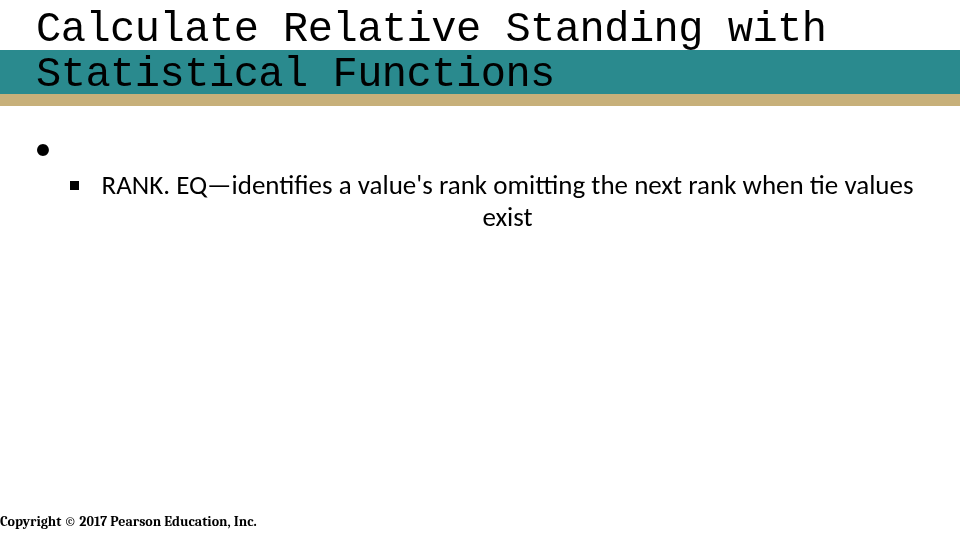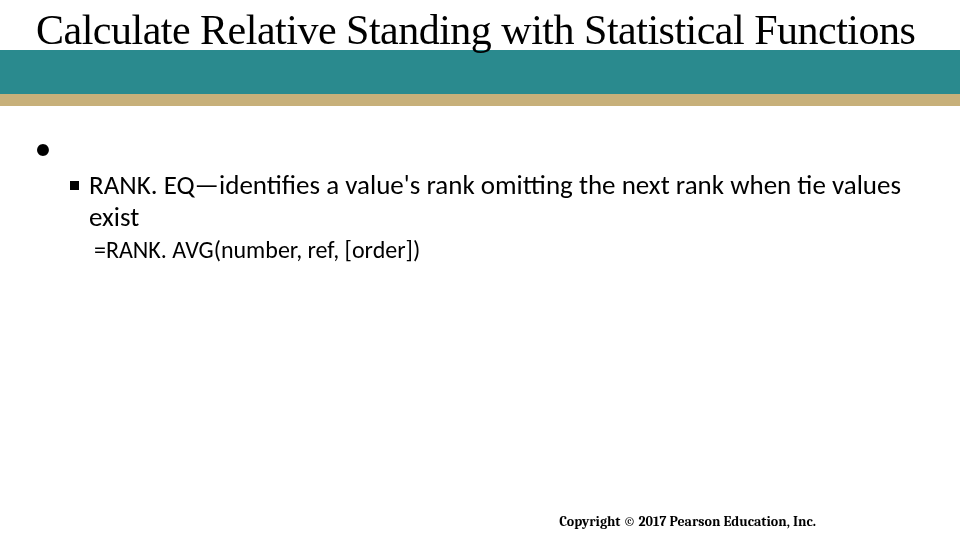--- a/index.html
+++ b/index.html
@@ -3,33 +3,33 @@
 <meta charset="utf-8">
 <style>
   * { margin: 0; padding: 0; box-sizing: border-box; }
   html, body { width: 960px; height: 540px; background: #fff; font-family: Calibri, "Segoe UI", Arial, sans-serif; overflow: hidden; }
   .slide { position: relative; width: 960px; height: 540px; }
 
   
   .band-teal { position: absolute; top: 50px; left: 0; width: 960px; height: 44px; background: #2a8a8e; }
   .band-tan  { position: absolute; top: 94px; left: 0; width: 960px; height: 12px; background: #c7b07a; }
 
-  .title { position: absolute; top: 8px; left: 36px; width: 890px; font-size: 42px; line-height: 1.08; color: #000; font-family: Liberation Serif, serif; letter-spacing: -0.5px; }
+  .title { position: absolute; top: 8px; left: 36px; width: 890px; font-size: 42px; line-height: 1.08; color: #000; font-family: Liberation Mono, monospace; letter-spacing: -0.5px; }
 
   .body { position: absolute; top: 135px; left: 36px; width: 890px; color: #000; }
 
   .lvl1 { display: flex; align-items: baseline; font-size: 30px; margin-bottom: 6px; }
   .lvl1 .dot { font-size: 28px; line-height: 1; margin-right: 10px; font-weight: 900; }
 
-  .lvl2 { display: flex; align-items: flex-start; font-size: 27px; line-height: 1.18; margin-left: 34px; margin-bottom: 2px; }
+  .lvl2 { display: flex; align-items: flex-start; font-size: 27px; line-height: 1.18; margin-left: 34px; margin-bottom: 2px; text-align: center; }
   .lvl2 .sq { width: 9px; height: 9px; background: #000; flex: 0 0 auto; margin-top: 12px; margin-right: 10px; }
 
   .lvl3 { font-size: 24px; margin-left: 58px; margin-bottom: 8px; line-height: 1.25; }
 
-  .copyright { position: absolute; bottom: 10px; left: 0; width: 816px; text-align: right; font-weight: 700; font-size: 14px; color: #000; font-family: Cambria, Georgia, serif; }
+  .copyright { position: absolute; bottom: 10px; left: 0; width: 816px; text-align: left; font-weight: 700; font-size: 14px; color: #000; font-family: Cambria, Georgia, serif; }
 </style>
 </head>
 <body>
 
 <div class="slide">
 
   <div class="band-teal"></div>
   <div class="band-tan"></div>
 
   <div class="title">Calculate Relative Standing with Statistical Functions</div>
@@ -38,19 +38,18 @@
 
     <div class="lvl1">
       <span class="dot">•</span>
     </div>
 
     <div class="lvl2">
       <span class="sq"></span>
       <span>RANK. EQ—identifies a value's rank omitting the next rank when tie values exist</span>
     </div>
 
-    <div class="lvl3">=RANK. AVG(number, ref, [order])</div>
 
   </div>
 
   <div class="copyright">Copyright © 2017 Pearson Education, Inc.</div>
 
 </div>
 
 </body></html>

